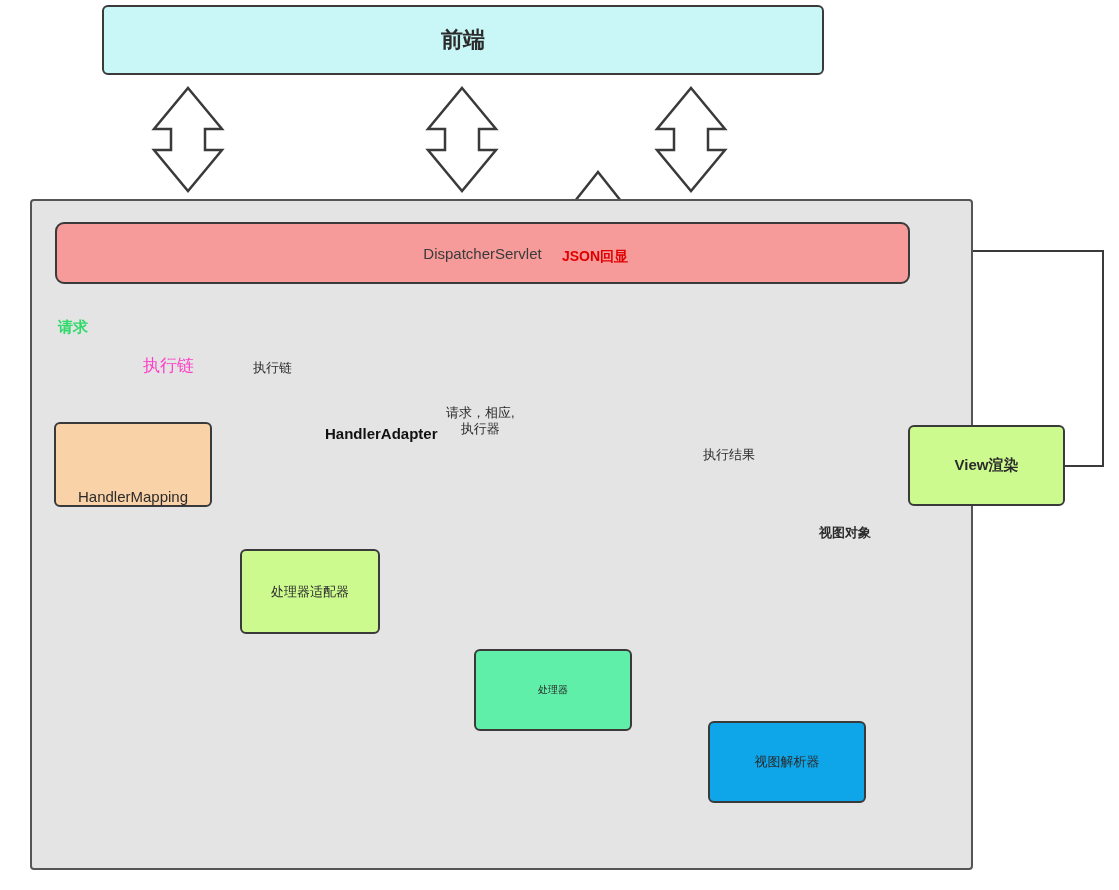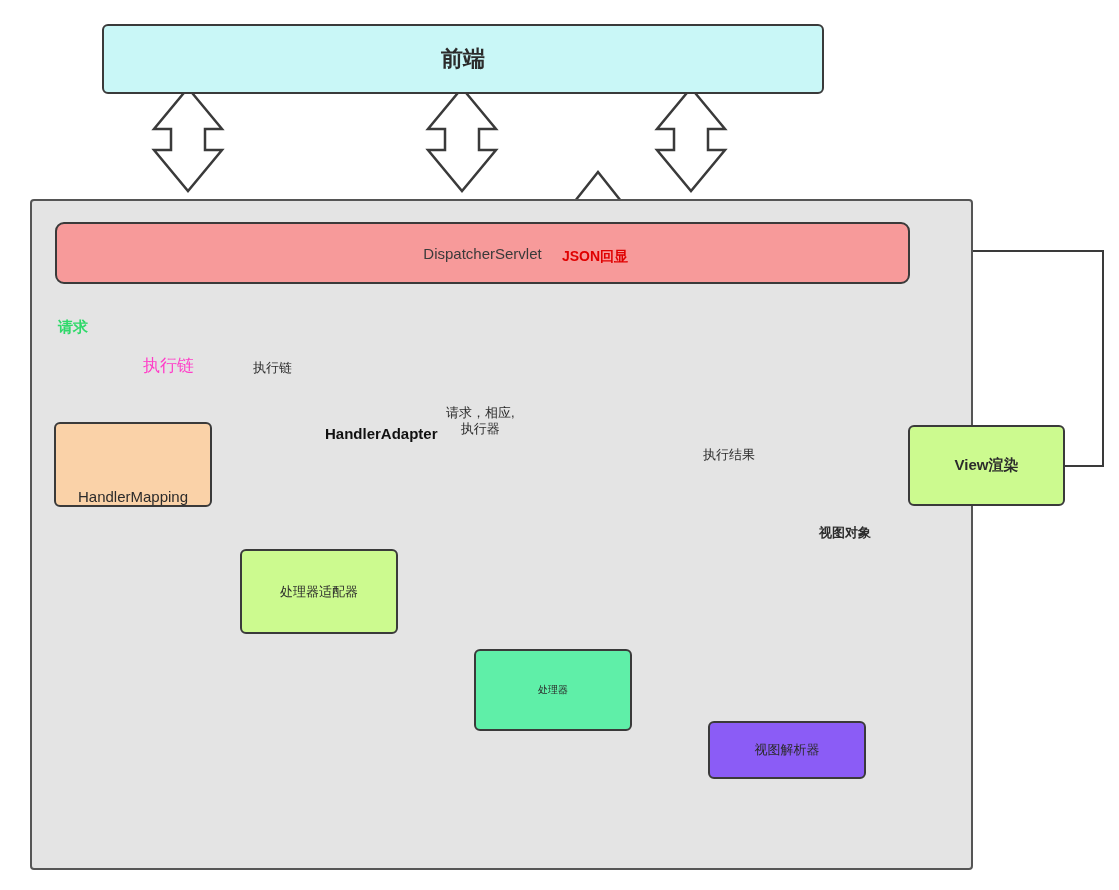--- a/index.html
+++ b/index.html
@@ -6,33 +6,33 @@
   body{width:1119px;height:890px;position:relative;overflow:hidden;
        font-family:"Liberation Sans","DejaVu Sans",sans-serif;}
   #stage{position:absolute;left:0;top:0;width:1119px;height:890px;}
   svg#art{position:absolute;left:0;top:0;width:1119px;height:890px;}
 
   .box{position:absolute;box-sizing:border-box;border:2px solid #3a3a3a;
        border-radius:6px;display:flex;align-items:center;justify-content:center;
        text-align:center;color:#2b2b2b;}
   .lbl{position:absolute;white-space:pre;line-height:1.25;}
 
-  #frontend{left:102px;top:24px;width:722px;height:70px;background:#c9f7f7;
+  #frontend{left:102px;top:5px;width:722px;height:70px;background:#c9f7f7;
             font-size:22px;font-weight:bold;}
   #container{left:30px;top:199px;width:943px;height:671px;background:#e4e4e4;
              border:2px solid #555;border-radius:4px;}
   #dispatcher{left:55px;top:222px;width:855px;height:62px;background:#f79a9a;
               font-size:15px;font-weight:normal;color:#3a3a3a;border-radius:9px;}
   #handlermapping{left:54px;top:422px;width:158px;height:85px;background:#fad2a8;
                   font-size:15px;align-items:flex-end;}
-  #adapterbox{left:240px;top:549px;width:158px;height:85px;background:#ccfa8f;
+  #adapterbox{left:240px;top:549px;width:140px;height:85px;background:#ccfa8f;
               font-size:13px;}
   #handlerbox{left:474px;top:649px;width:158px;height:82px;background:#5fefa8;
               font-size:10px;}
-  #resolverbox{left:708px;top:721px;width:158px;height:58px;background:#8b5cf6;
+  #resolverbox{left:708px;top:721px;width:158px;height:82px;background:#0ea5e9;
                font-size:13px;}
   #viewbox{left:908px;top:425px;width:157px;height:81px;background:#ccfa8f;
            font-size:15px;font-weight:bold;}
 
   .l-req{left:58px;top:318px;color:#2fd96a;font-weight:bold;font-size:15px;}
   .l-chain-m{left:143px;top:355px;color:#ff3ec8;font-size:17px;}
   .l-chain-b{left:253px;top:360px;color:#2b2b2b;font-size:13px;}
   .l-ha{left:325px;top:425px;color:#111;font-weight:bold;font-size:15px;width:86px;
         text-align:left;white-space:normal;}
   .l-reqresp{left:446px;top:405px;color:#2b2b2b;font-size:13px;text-align:center;}

